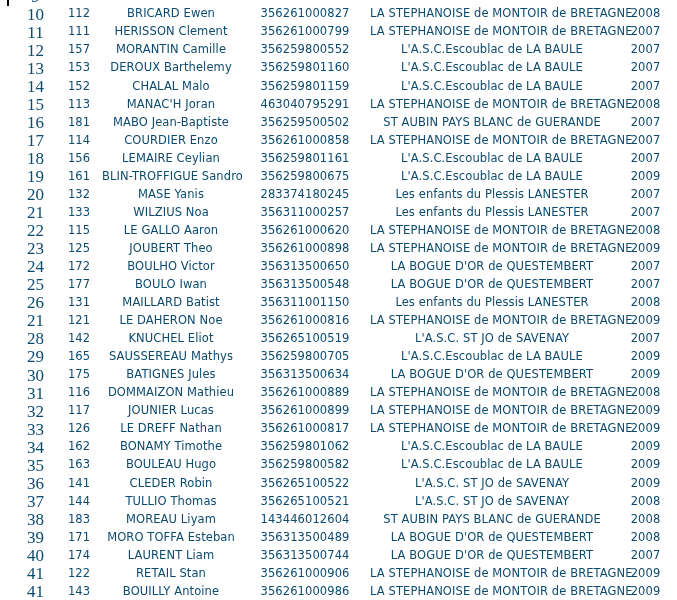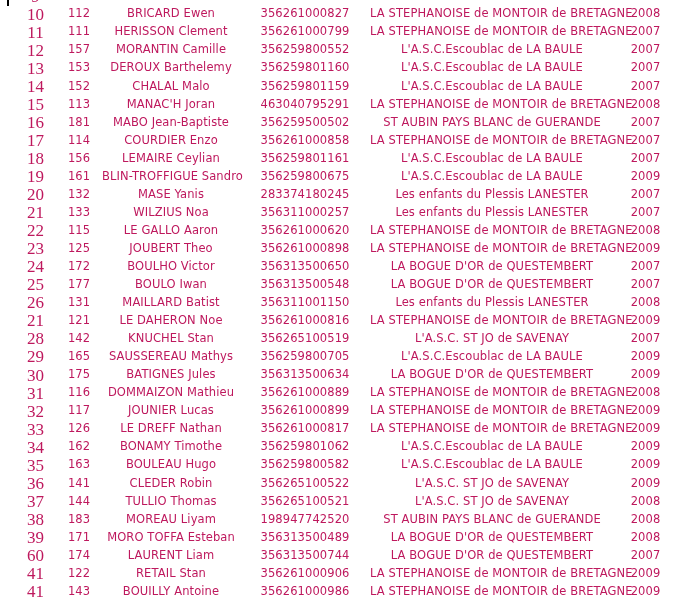--- a/index.html
+++ b/index.html
@@ -3,21 +3,21 @@
 <meta charset="utf-8">
 <style>
   html, body { margin: 0; padding: 0; background: #ffffff; }
   .page {
     position: relative;
     width: 677px;
     height: 600px;
     background: #ffffff;
     overflow: hidden;
     font-family: "DejaVu Sans", sans-serif;
-    color: #be185d;
+    color: #0c4a6e;
   }
   .rows { position: absolute; top: 0; left: 0; width: 677px; }
   .row {
     display: grid;
     grid-template-columns: 56px 46px 138px 130px 244px 63px;
     height: 18.06px;
     align-items: center;
   }
   .row.partial { margin-top: -13px; }
   .cell {
@@ -215,21 +215,21 @@
     <span class="cell bib">121</span>
     <span class="cell name">LE DAHERON Noe</span>
     <span class="cell license">356261000816</span>
     <span class="cell club">LA STEPHANOISE de MONTOIR de BRETAGNE</span>
     <span class="cell year">2009</span>
   </div>
 
   <div class="row">
     <span class="cell rank">28</span>
     <span class="cell bib">142</span>
-    <span class="cell name">KNUCHEL Stan</span>
+    <span class="cell name">KNUCHEL Eliot</span>
     <span class="cell license">356265100519</span>
     <span class="cell club">L'A.S.C. ST JO de SAVENAY</span>
     <span class="cell year">2007</span>
   </div>
 
   <div class="row">
     <span class="cell rank">29</span>
     <span class="cell bib">165</span>
     <span class="cell name">SAUSSEREAU Mathys</span>
     <span class="cell license">356259800705</span>
@@ -306,36 +306,36 @@
     <span class="cell name">TULLIO Thomas</span>
     <span class="cell license">356265100521</span>
     <span class="cell club">L'A.S.C. ST JO de SAVENAY</span>
     <span class="cell year">2008</span>
   </div>
 
   <div class="row">
     <span class="cell rank">38</span>
     <span class="cell bib">183</span>
     <span class="cell name">MOREAU Liyam</span>
-    <span class="cell license">198947742520</span>
+    <span class="cell license">143446012604</span>
     <span class="cell club">ST AUBIN PAYS BLANC de GUERANDE</span>
     <span class="cell year">2008</span>
   </div>
 
   <div class="row">
     <span class="cell rank">39</span>
     <span class="cell bib">171</span>
     <span class="cell name">MORO TOFFA Esteban</span>
     <span class="cell license">356313500489</span>
     <span class="cell club">LA BOGUE D'OR de QUESTEMBERT</span>
     <span class="cell year">2008</span>
   </div>
 
   <div class="row">
-    <span class="cell rank">60</span>
+    <span class="cell rank">40</span>
     <span class="cell bib">174</span>
     <span class="cell name">LAURENT Liam</span>
     <span class="cell license">356313500744</span>
     <span class="cell club">LA BOGUE D'OR de QUESTEMBERT</span>
     <span class="cell year">2007</span>
   </div>
 
   <div class="row">
     <span class="cell rank">41</span>
     <span class="cell bib">122</span>

